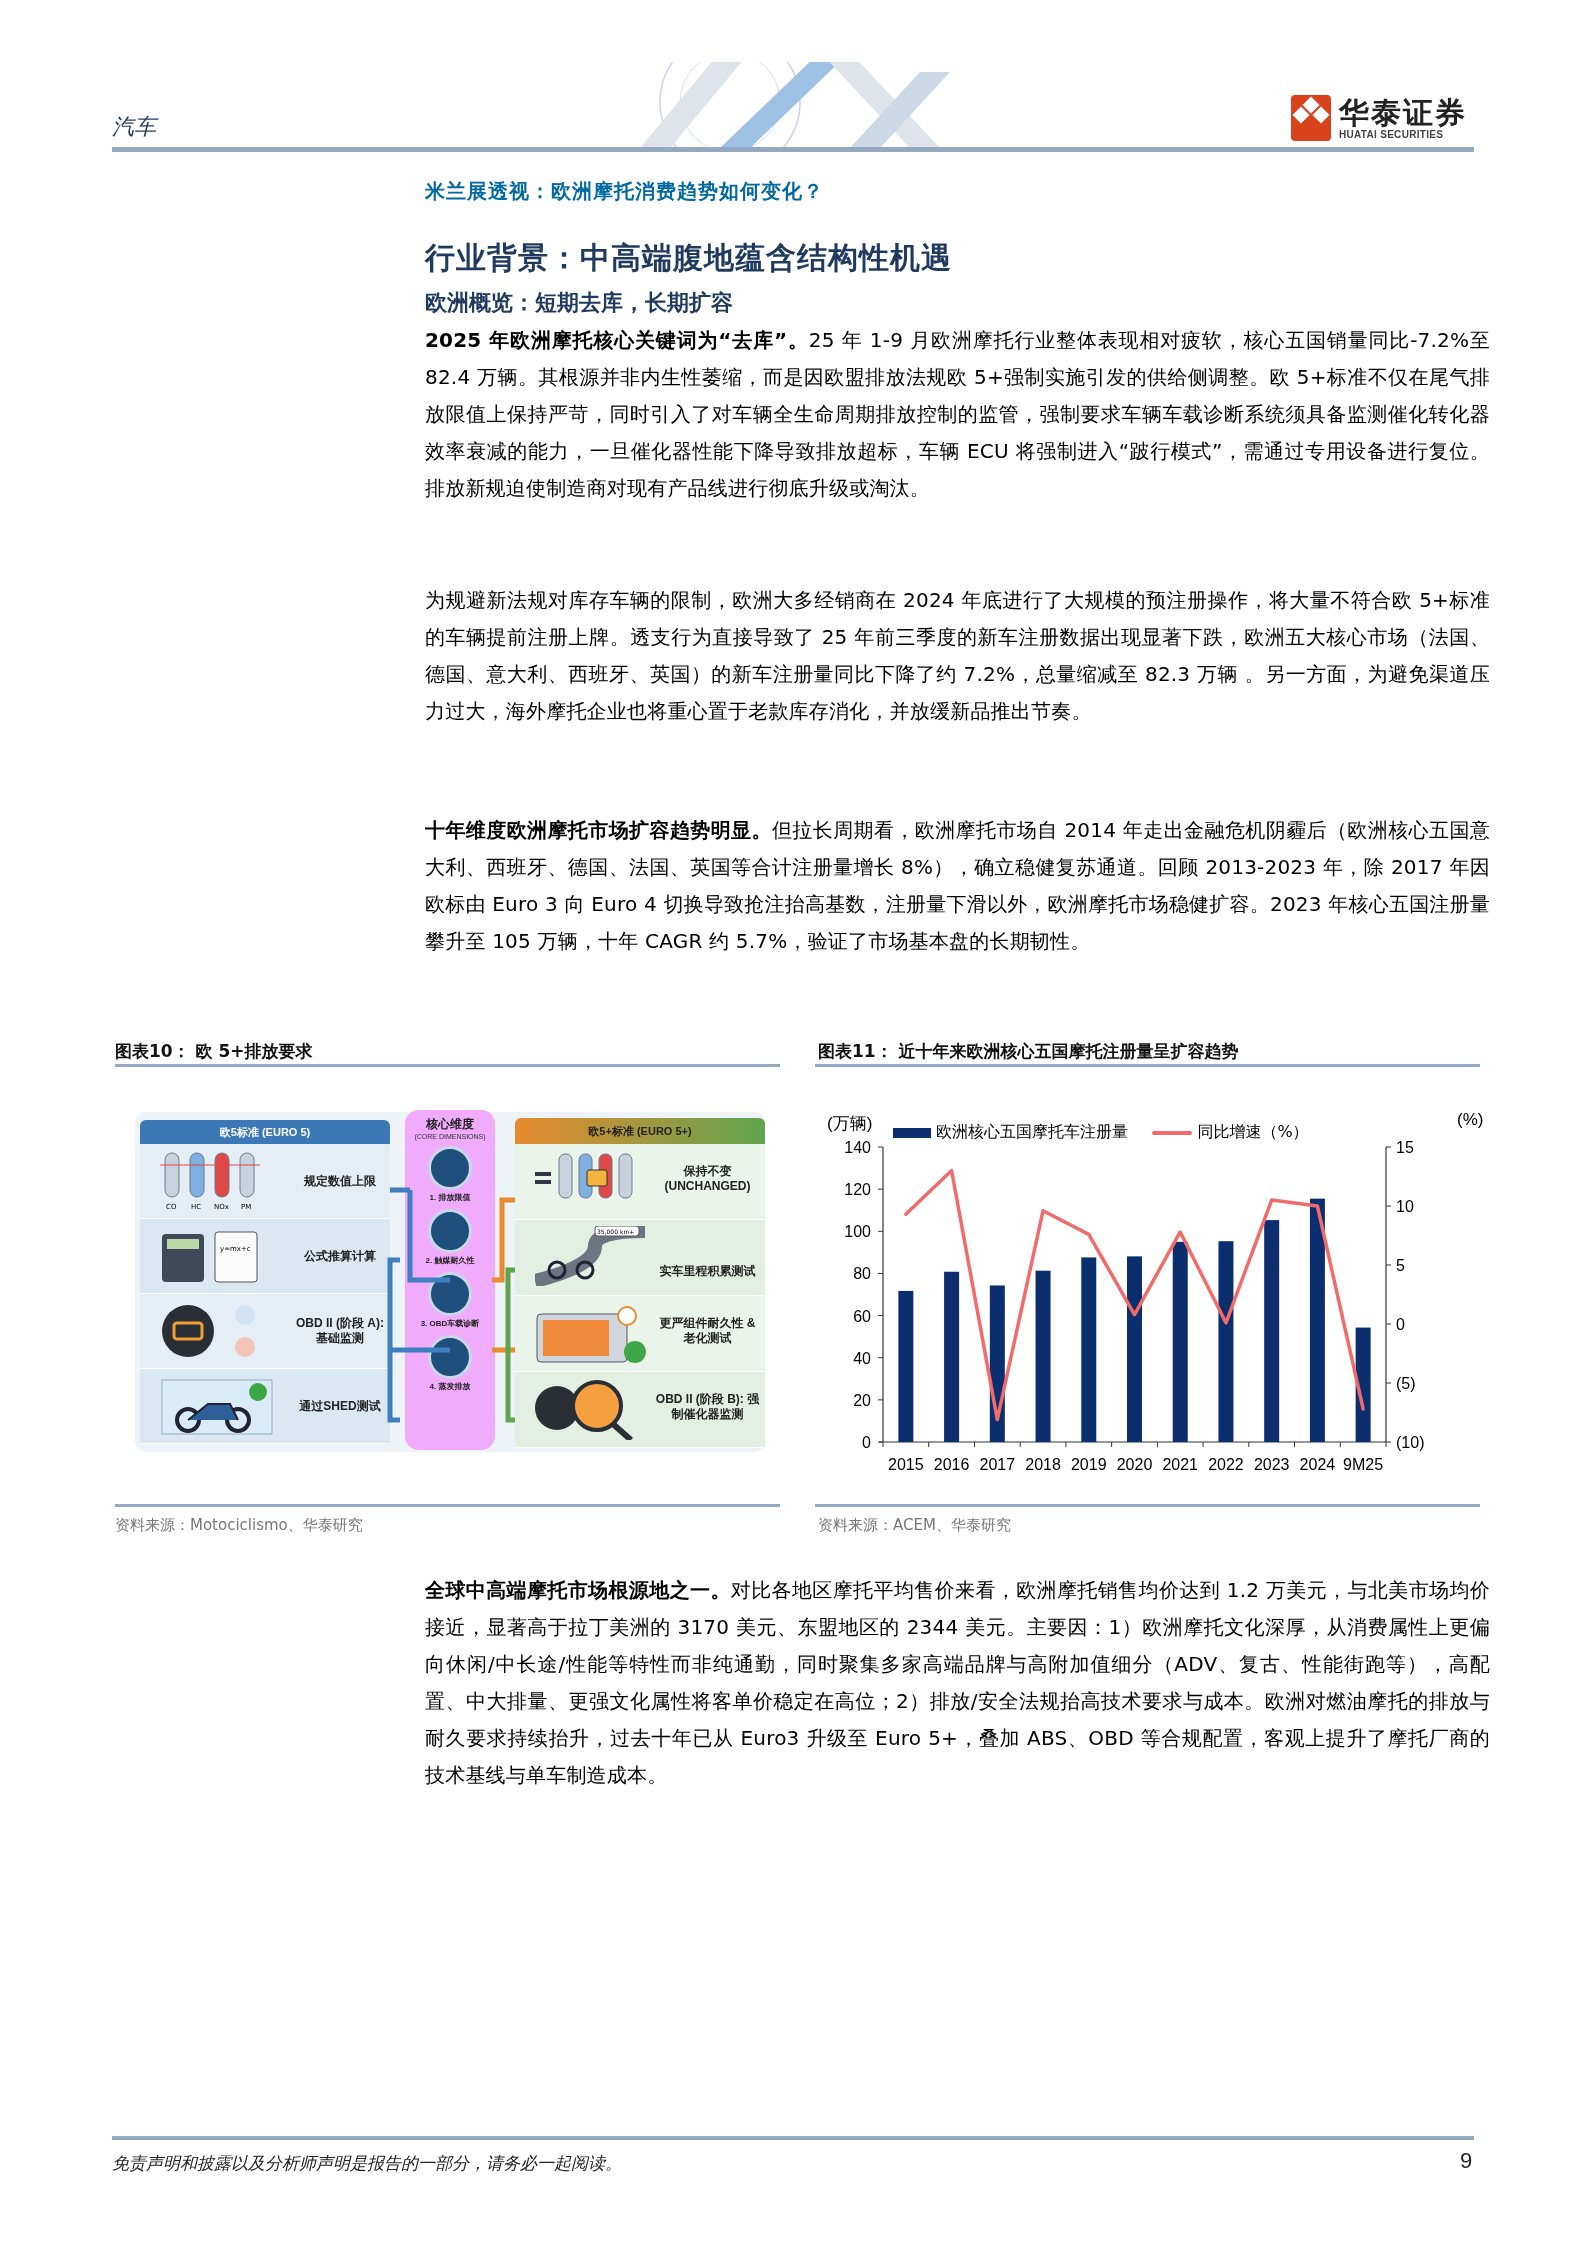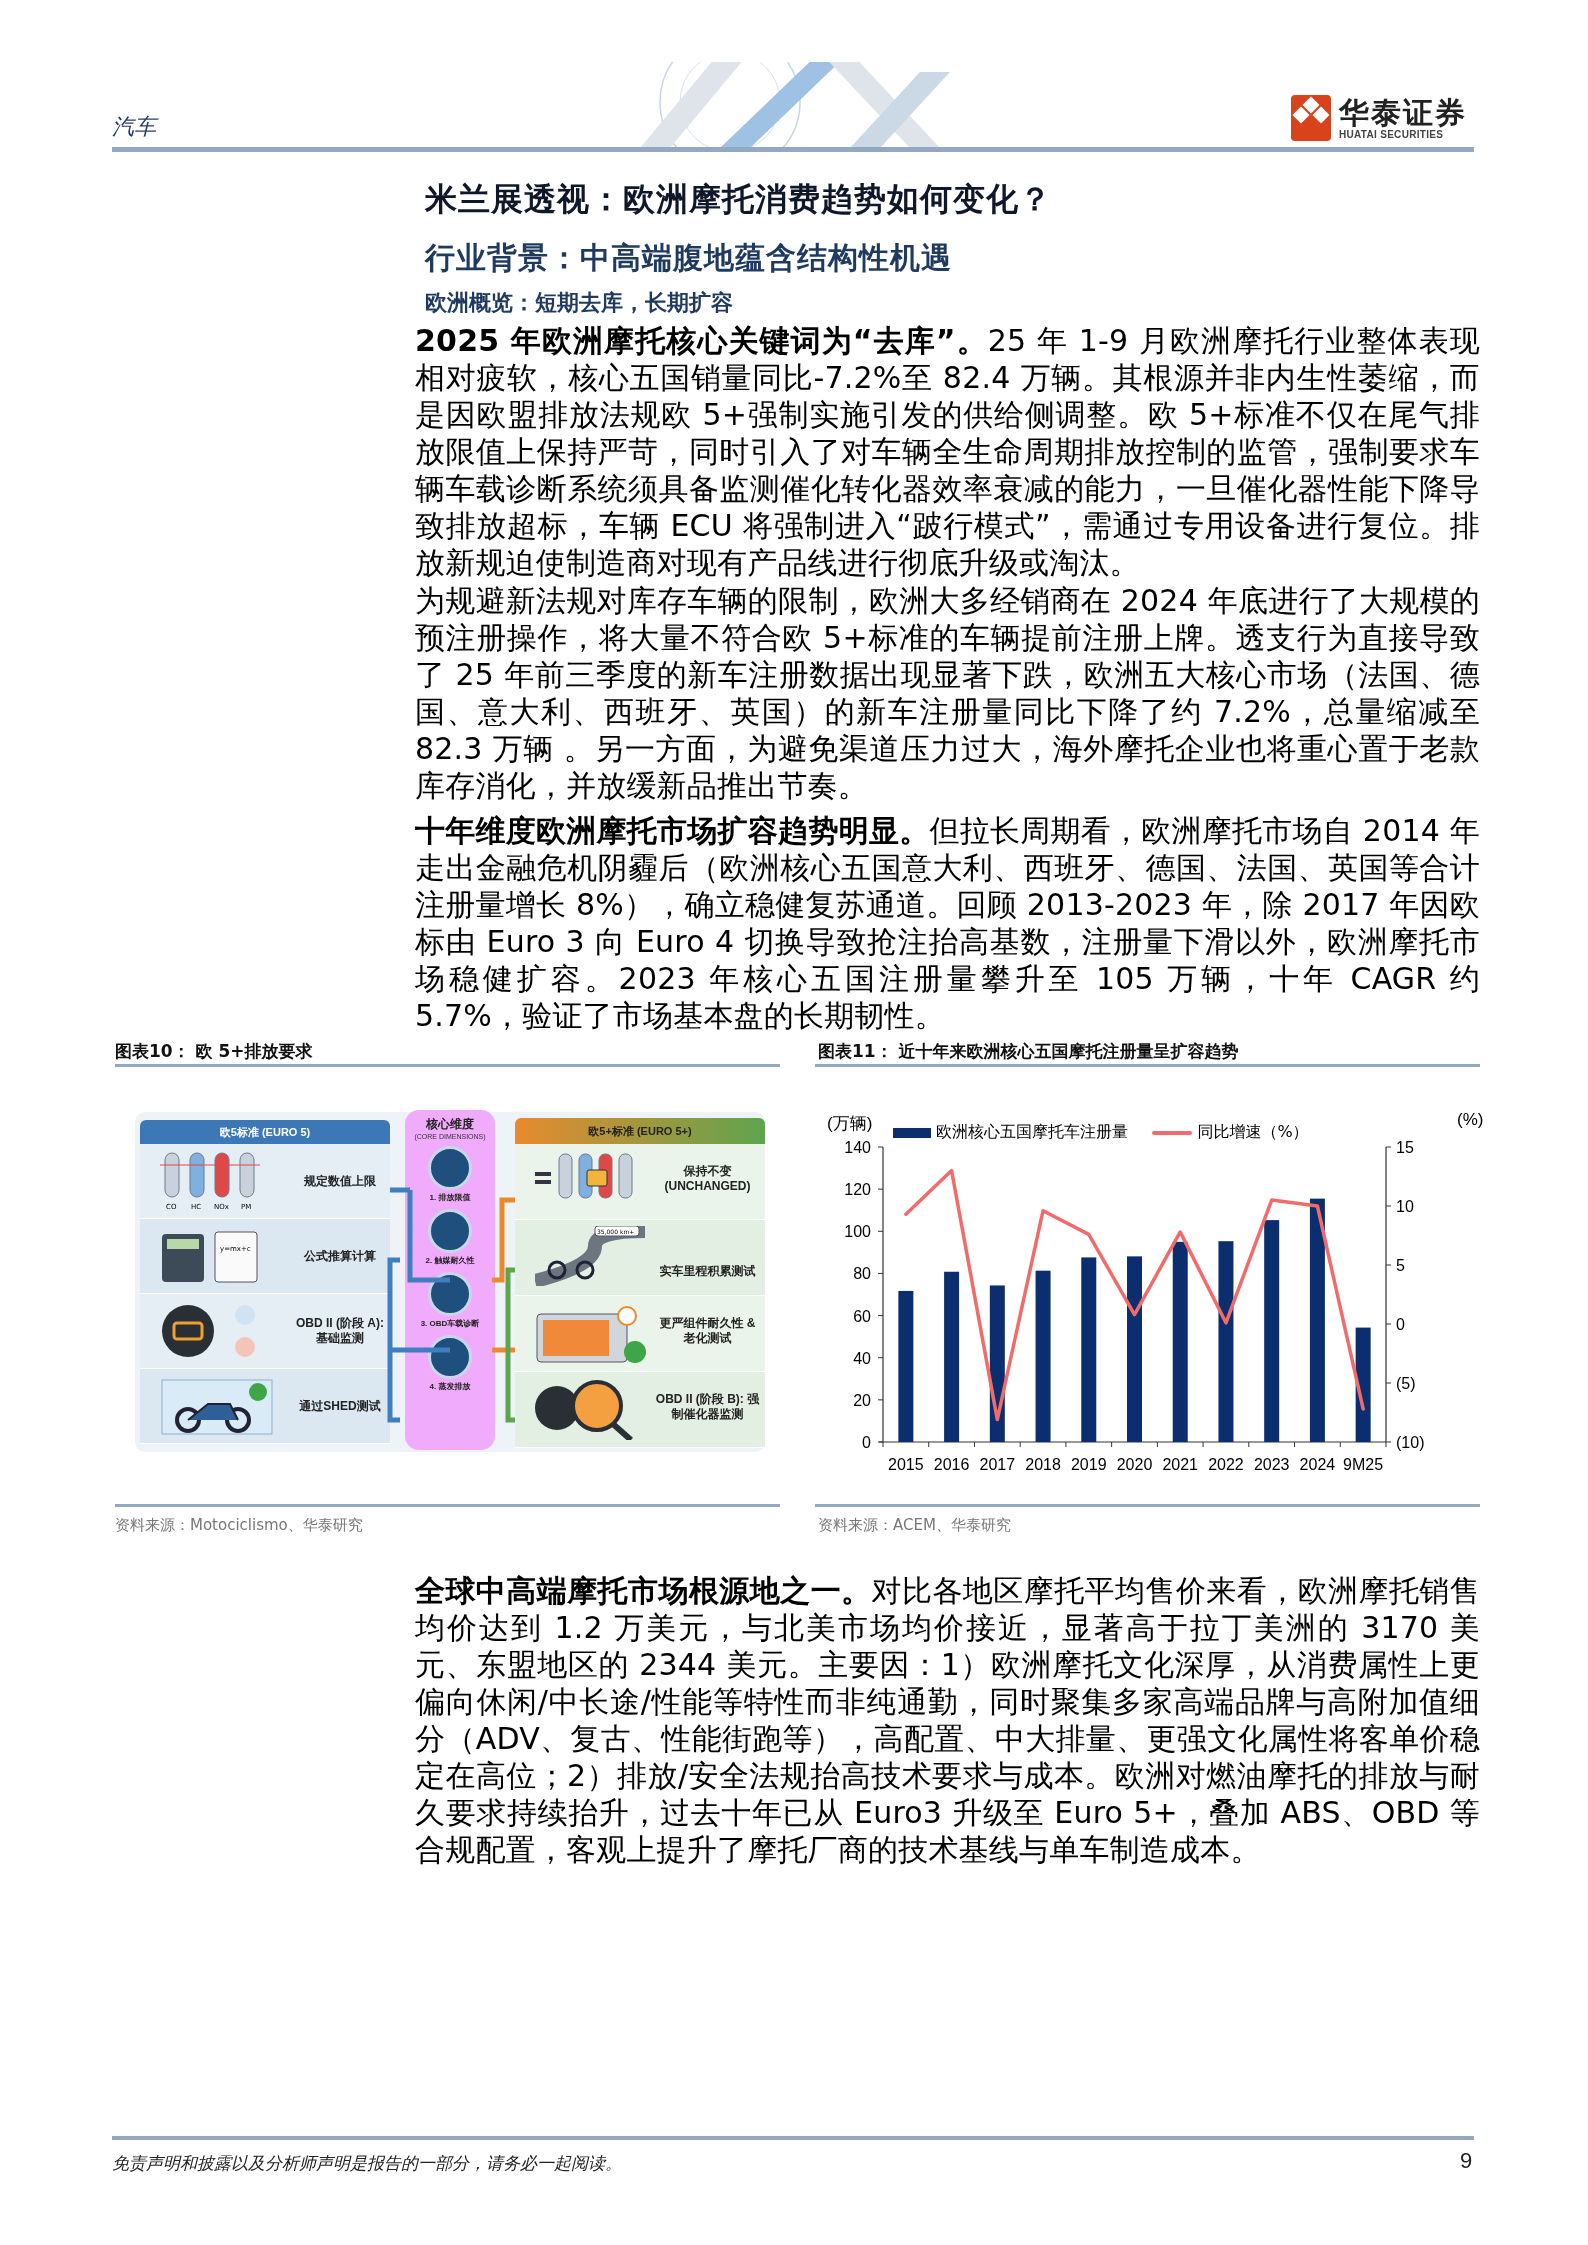--- a/index.html
+++ b/index.html
@@ -8,25 +8,25 @@
   .header-cat { left: 112px; top: 112px; font-family: "DejaVu Serif", serif; font-size: 22px; color: #1f3a5f; font-style: italic; }
   .header-rule { left: 112px; top: 147px; width: 1362px; height: 5px; background: #93a9c1; }
   .deco { left: 600px; top: 62px; width: 420px; height: 86px; }
   .logo { left: 1275px; top: 92px; width: 220px; height: 52px; display: flex; align-items: center; padding-left: 16px; }
   .logo-mark { width: 40px; height: 46px; background: #d9431c; border-radius: 4px; position: relative; overflow: hidden; }
   .logo-mark i { position: absolute; background: #fff; transform: rotate(45deg); width: 12px; height: 12px; }
   .logo-text { margin-left: 8px; }
   .logo-cn { font-family: "DejaVu Sans", sans-serif; font-size: 30px; font-weight: bold; color: #222; line-height: 32px; letter-spacing: 2px; }
   .logo-en { font-size: 10px; color: #444; font-weight: bold; letter-spacing: 0.3px; }
 
-  .h1 { left: 425px; top: 178px; font-family: "DejaVu Serif", serif; font-size: 32px; font-weight: bold; color: #0f172a; letter-spacing: 1px; text-align: right; }
+  .h1 { left: 425px; top: 178px; font-family: "DejaVu Serif", serif; font-size: 20px; font-weight: bold; color: #0369a1; letter-spacing: 1px; text-align: right; }
   .h2 { left: 425px; top: 238px; font-family: "DejaVu Serif", serif; font-size: 30px; font-weight: bold; color: #1f3a5f; letter-spacing: 1px; }
   .h3 { left: 425px; top: 288px; font-family: "DejaVu Serif", serif; font-size: 22px; font-weight: bold; color: #1f3a5f; }
 
-  .para { left: 415px; width: 1065px; font-size: 30px; line-height: 37px; text-align: justify; font-family: "DejaVu Sans", sans-serif; letter-spacing: 0.2px; }
+  .para { left: 425px; width: 1065px; font-size: 20px; line-height: 37px; text-align: justify; font-family: "DejaVu Sans", sans-serif; letter-spacing: 0.2px; }
   .para b { font-weight: bold; }
 
   .fig-title { top: 1040px; font-family: "DejaVu Sans", sans-serif; font-size: 17px; font-weight: bold; color: #111; }
   .fig-rule { top: 1064px; height: 3px; background: #93a9c1; }
   .fig-src-rule { top: 1504px; height: 3px; background: #93a9c1; }
   .fig-src { top: 1516px; font-size: 15px; color: #777; font-family: "DejaVu Sans", sans-serif; }
 
   
   .info { left: 135px; top: 1112px; width: 630px; height: 340px; background: #eef3f7; border-radius: 10px; }
   .col-l { left: 140px; top: 1120px; width: 250px; height: 325px; }

